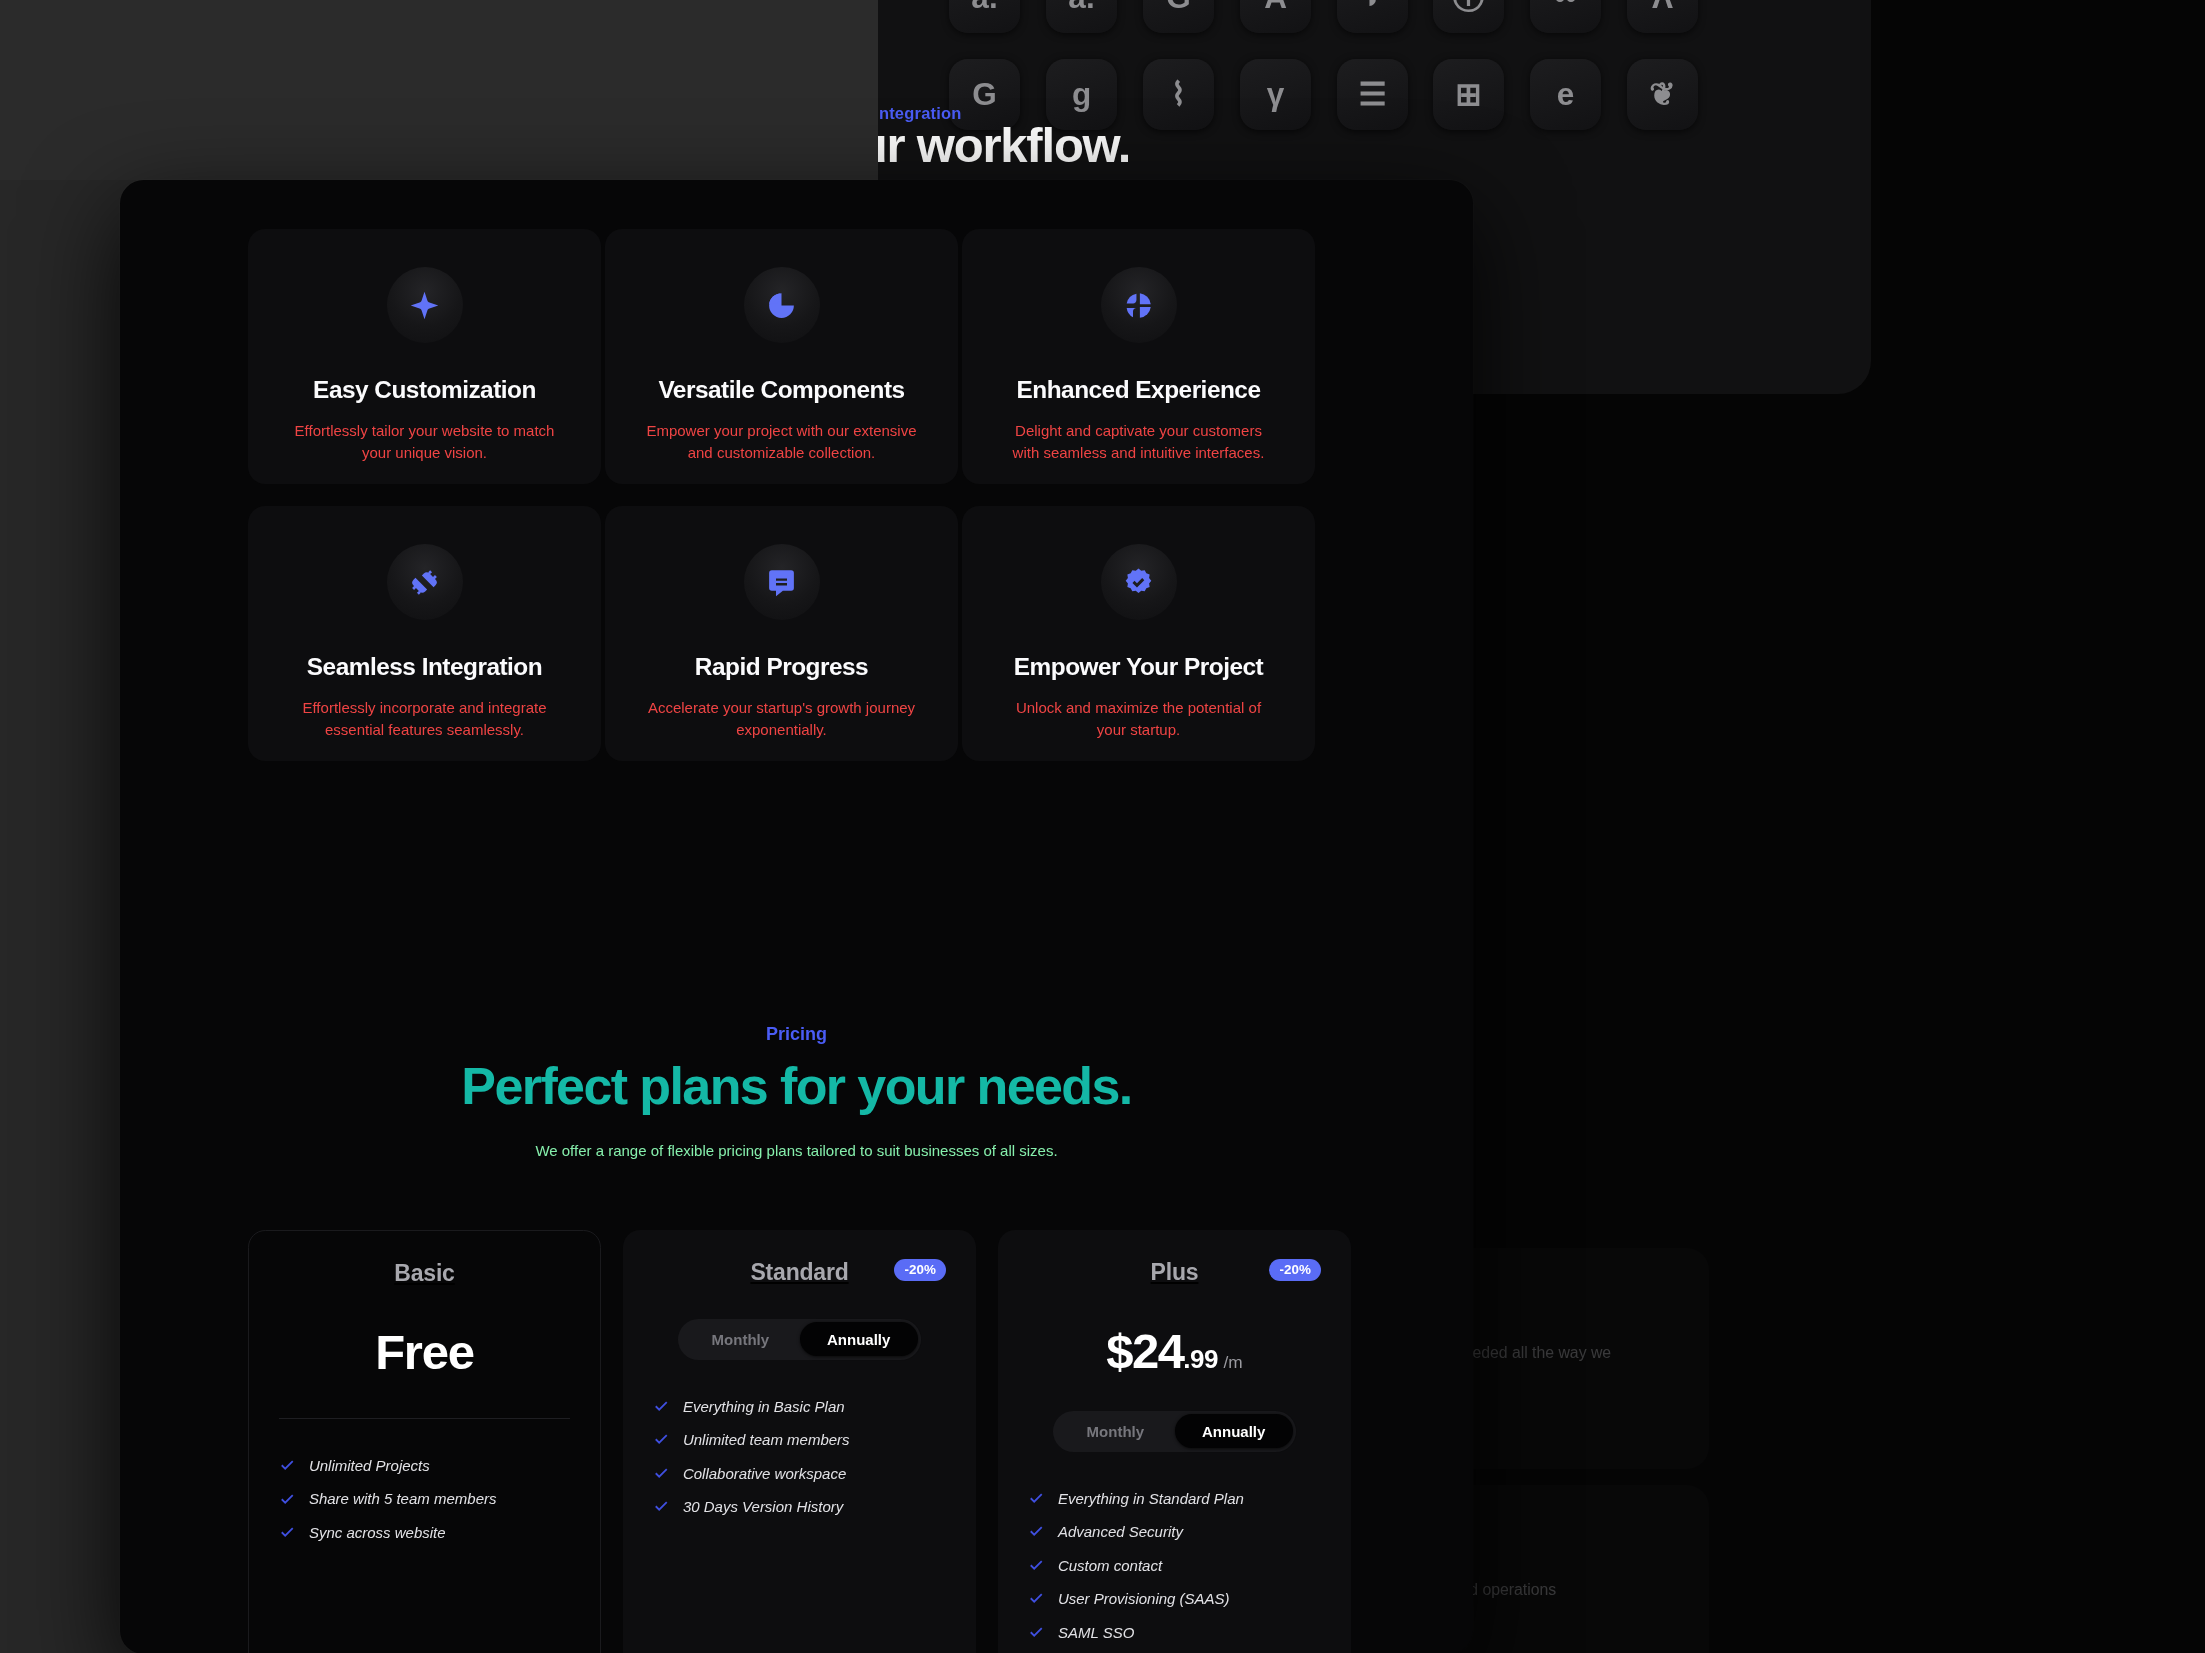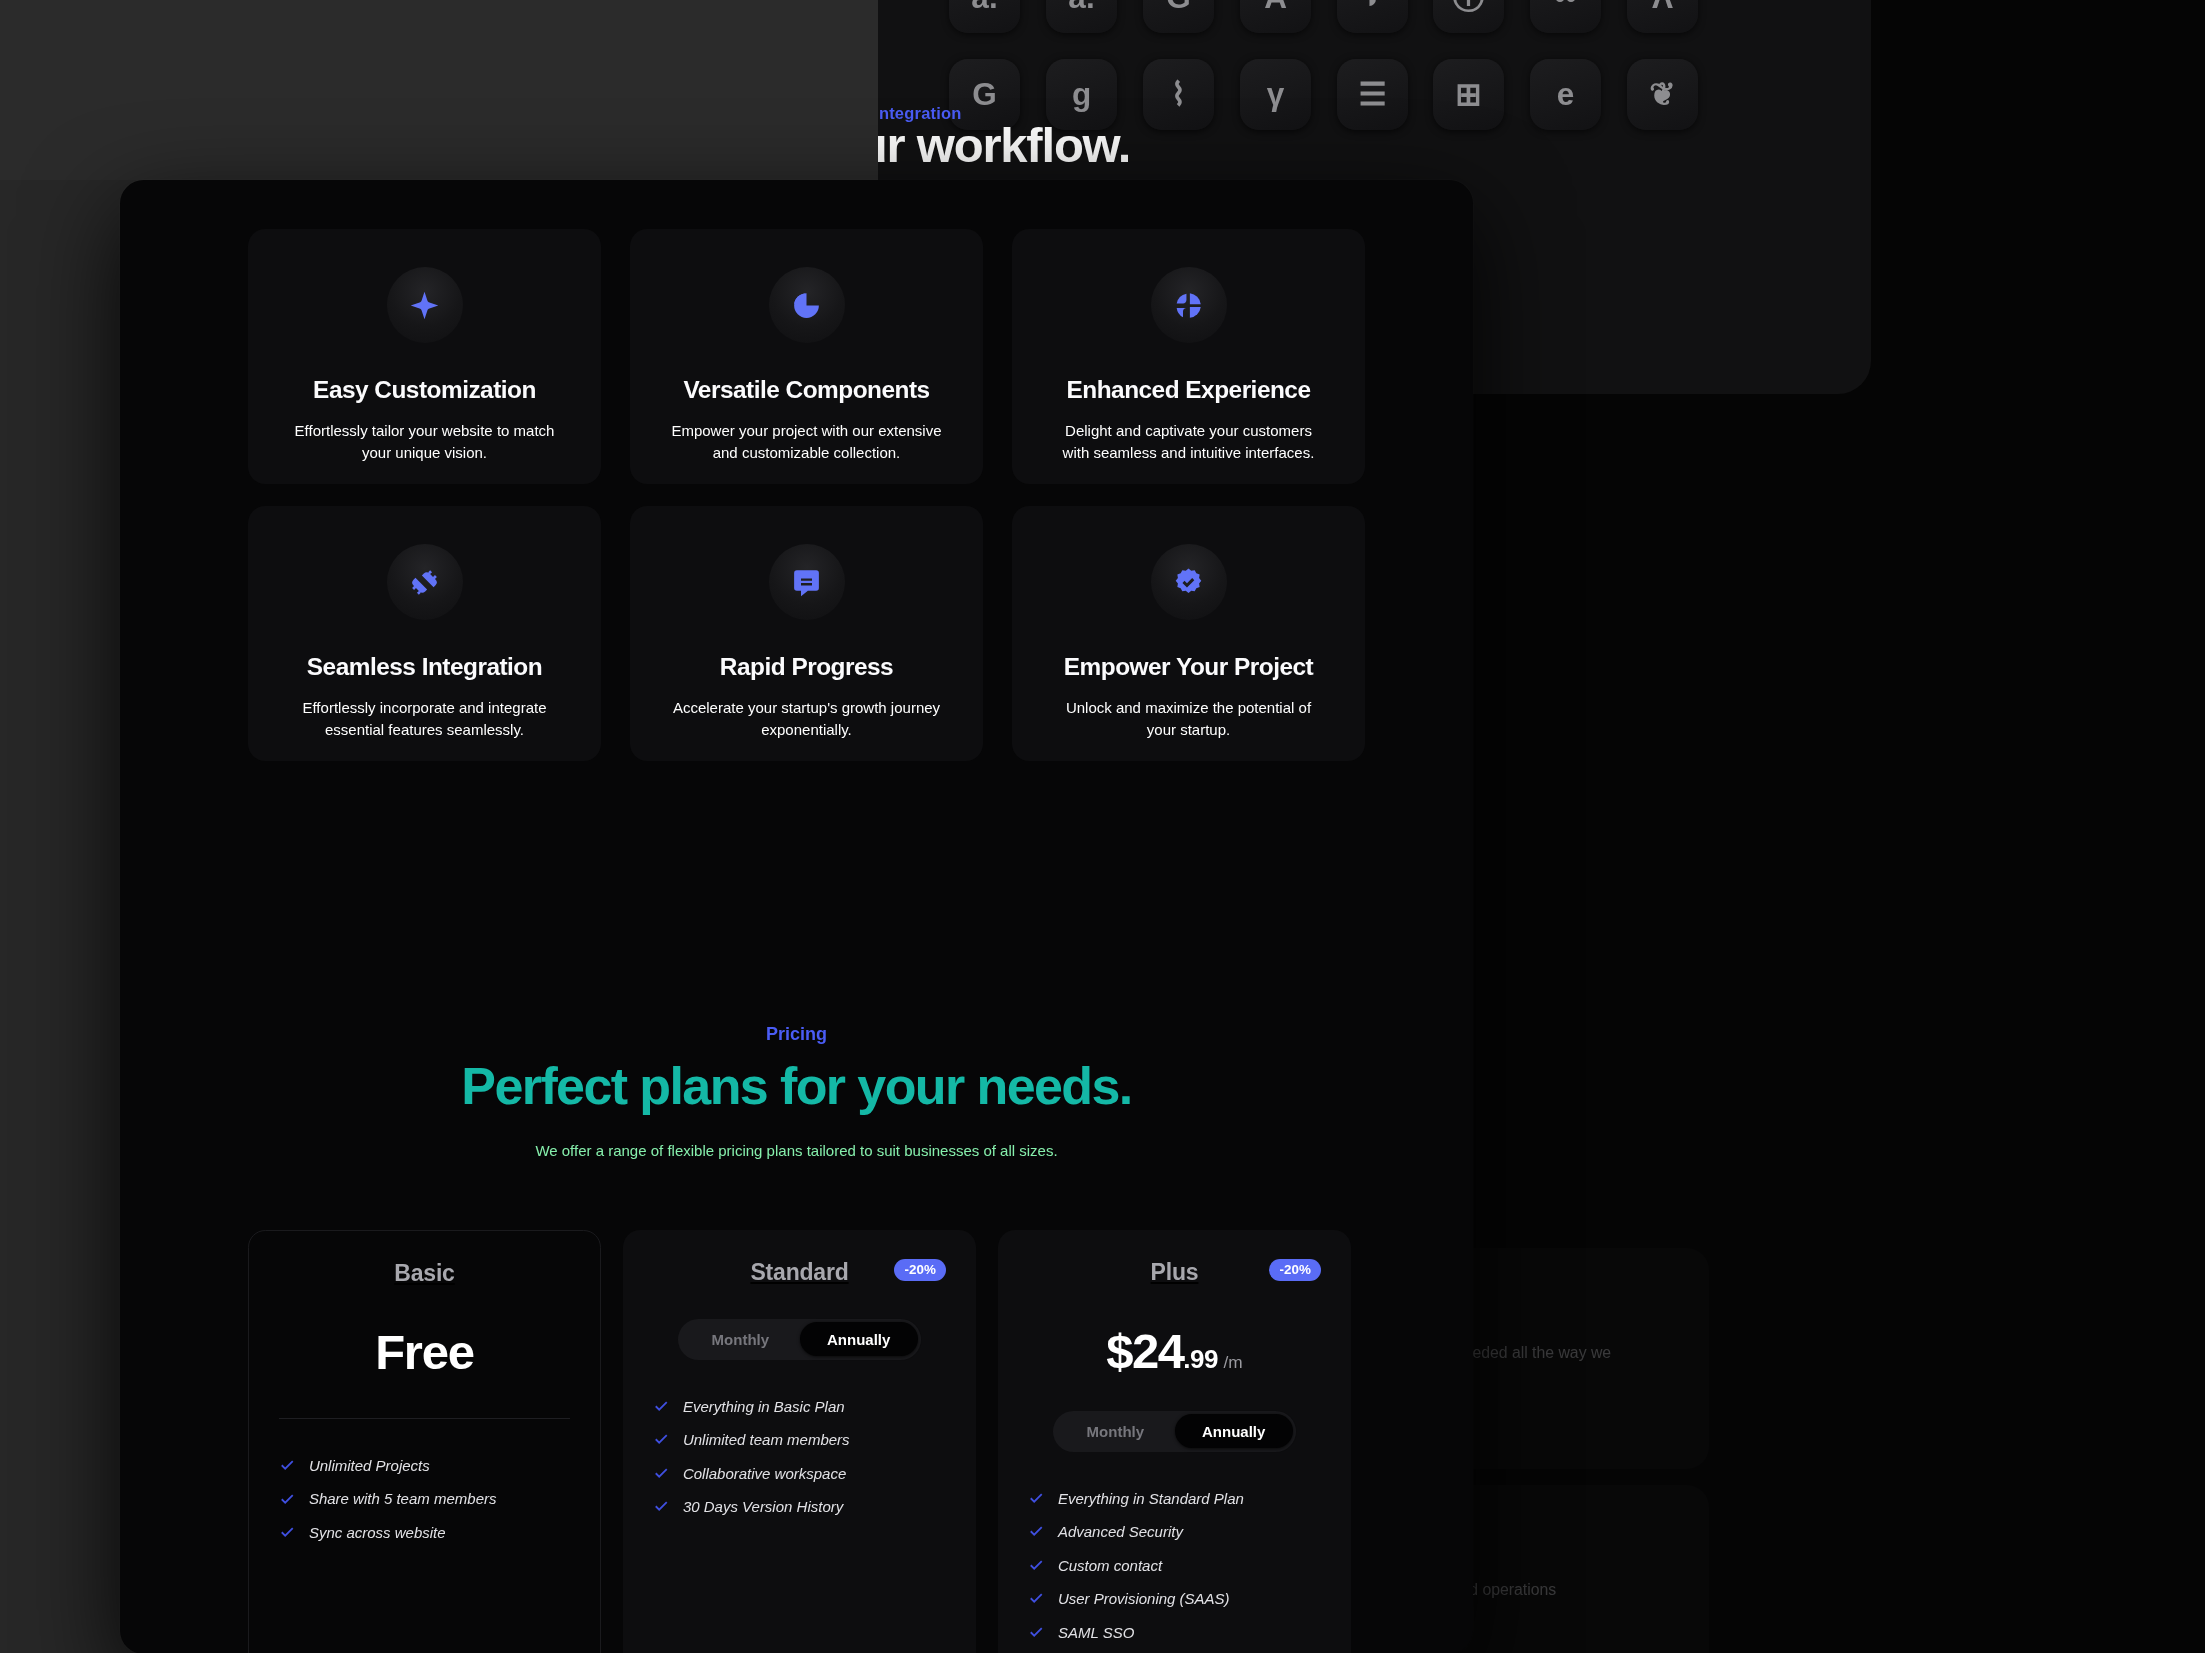--- a/index.html
+++ b/index.html
@@ -175,21 +175,21 @@
     overflow: hidden;
   }
 
   .features-grid {
     position: absolute;
     left: 128px; top: 49px;
     width: 1103px;
     display: grid;
     grid-template-columns: repeat(3, 353px);
     grid-auto-rows: 255px;
-    gap: 22px 29px;
+    gap: 22px 4px;
   }
   .feature-card {
     background: #0d0d0f;
     border-radius: 17.3px;
     display: flex;
     flex-direction: column;
     align-items: center;
     padding-top: 38px;
     box-sizing: border-box;
   }
@@ -204,21 +204,21 @@
   .feature-title {
     font-size: 24.4px;
     font-weight: 700;
     color: #fbfbfd;
     letter-spacing: -0.5px;
     margin-bottom: 15.8px;
     text-align: center;
   }
   .feature-desc {
     font-size: 15px;
-    color: #ffffff;
+    color: #ef4444;
     line-height: 1.48;
     text-align: center;
     width: 78%;
   }
 
   .pricing-label {
     position: absolute;
     top: 844px; left: 0; width: 100%;
     text-align: center;
     color: #4a5cf5;

